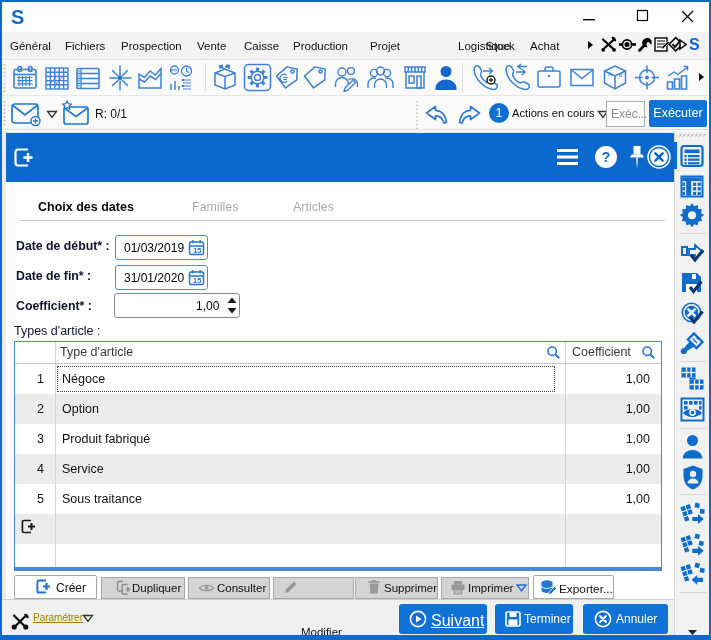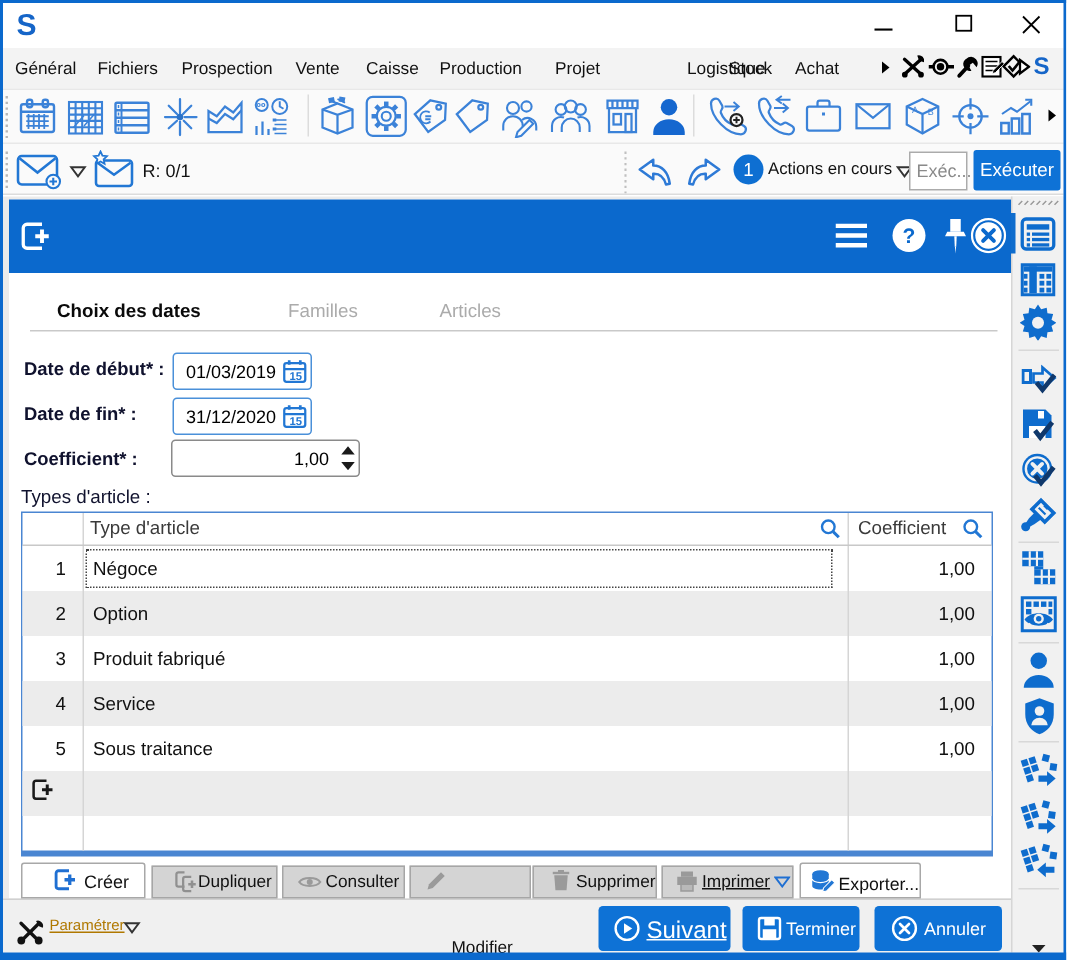--- a/index.html
+++ b/index.html
@@ -305,21 +305,21 @@
   <div class="ab" style="left:115px;top:235px;width:93px;height:25px;background:#fff;border:1.5px solid #4a90d9;border-radius:3px;"></div>
   <div class="t" style="left:124px;top:241px;font-size:12px;color:#000;">01/03/2019</div>
   <svg class="ab" style="left:188px;top:239px;" width="17" height="17" viewBox="0 0 17 17" fill="none" stroke="#2277d4" stroke-width="1.5">
       <rect x="1.5" y="3" width="14" height="12.5" rx="1.5"></rect>
       <path d="M1.5 7 h14"></path>
       <path d="M4.8 1.2 v3 M12.2 1.2 v3" stroke-width="1.8"></path>
       <text x="5" y="14" font-size="7.5" font-weight="bold" fill="#2277d4" stroke="none" font-family="Liberation Sans">15</text>
     </svg>
   <div class="t" style="left:16px;top:269px;font-size:12.3px;font-weight:bold;color:#10122e;text-align:center;">Date de fin* :</div>
   <div class="ab" style="left:115px;top:265px;width:93px;height:25px;background:#fff;border:1.5px solid #4a90d9;border-radius:3px;"></div>
-  <div class="t" style="left:124px;top:271px;font-size:12px;color:#000;">31/12/2020</div>
+  <div class="t" style="left:124px;top:271px;font-size:12px;color:#000;">31/01/2020</div>
   <svg class="ab" style="left:188px;top:269px;" width="17" height="17" viewBox="0 0 17 17" fill="none" stroke="#2277d4" stroke-width="1.5">
       <rect x="1.5" y="3" width="14" height="12.5" rx="1.5"></rect>
       <path d="M1.5 7 h14"></path>
       <path d="M4.8 1.2 v3 M12.2 1.2 v3" stroke-width="1.8"></path>
       <text x="5" y="14" font-size="7.5" font-weight="bold" fill="#2277d4" stroke="none" font-family="Liberation Sans">15</text>
     </svg>
   <div class="t" style="left:16px;top:299px;font-size:12.3px;font-weight:bold;color:#10122e;">Coefficient* :</div>
   <div class="ab" style="left:114px;top:293px;width:126px;height:25px;background:#fff;border:1px solid #8a8a8a;border-radius:3px;"></div>
   <div class="t" style="left:196px;top:299px;font-size:12px;color:#000;">1,00</div>
   <svg class="ab" style="left:226px;top:296px;" width="12" height="19">
@@ -398,21 +398,21 @@
       <rect x="1.5" y="2.2" width="11" height="1.6" fill="#9a9a9a"></rect>
       <rect x="5" y="1" width="4" height="1.6" fill="#9a9a9a"></rect>
     </svg>
   <div class="t" style="left:384px;top:582px;font-size:11.5px;">Supprimer</div>
   <div class="ab" style="left:441px;top:577px;width:88px;height:22px;background:#d4d4d4;border:1px solid #a6a6a6;"></div>
   <svg class="ab" style="left:450px;top:580px;" width="16" height="15" viewBox="0 0 16 15">
       <rect x="4" y="1" width="8" height="3.5" fill="#9a9a9a"></rect>
       <rect x="1.5" y="4.5" width="13" height="5.5" fill="#9a9a9a"></rect>
       <rect x="4" y="9.5" width="8" height="4.5" fill="#b9b9b9" stroke="#9a9a9a"></rect>
     </svg>
-  <div class="t" style="left:468px;top:582px;font-size:11.5px;text-decoration:underline;">Imprimer</div>
+  <div class="t" style="left:468px;top:582px;font-size:11.5px;">Imprimer</div>
   <svg class="ab" style="left:516px;top:584px;" width="11" height="8">
       <path d="M1 1 L10 1 L5.5 7 Z" fill="none" stroke="#1f6fd2" stroke-width="1.3"></path>
     </svg>
   <div class="ab" style="left:533px;top:575px;width:81px;height:24px;background:#fff;border:1px solid #a8a8a8;border-radius:2px 2px 0 0;"></div>
   <svg class="ab" style="left:540px;top:579px;" width="17" height="16" viewBox="0 0 17 16">
       <ellipse cx="7" cy="3.6" rx="5.5" ry="2.4" fill="#2277d4"></ellipse>
       <path d="M1.5 3.6 v8 c0 1.3 2.5 2.4 5.5 2.4 s5.5 -1.1 5.5 -2.4 v-8" fill="#2277d4"></path>
       <path d="M1.5 7 c0 1.3 2.5 2.4 5.5 2.4 s5.5 -1.1 5.5 -2.4" fill="none" stroke="#fff" stroke-width=".8"></path>
       <path d="M9 13 l5.5 -5.5 2 2 -5.5 5.5 -2.5 .5 Z" fill="#2277d4" stroke="#fff" stroke-width=".7"></path>
     </svg>

